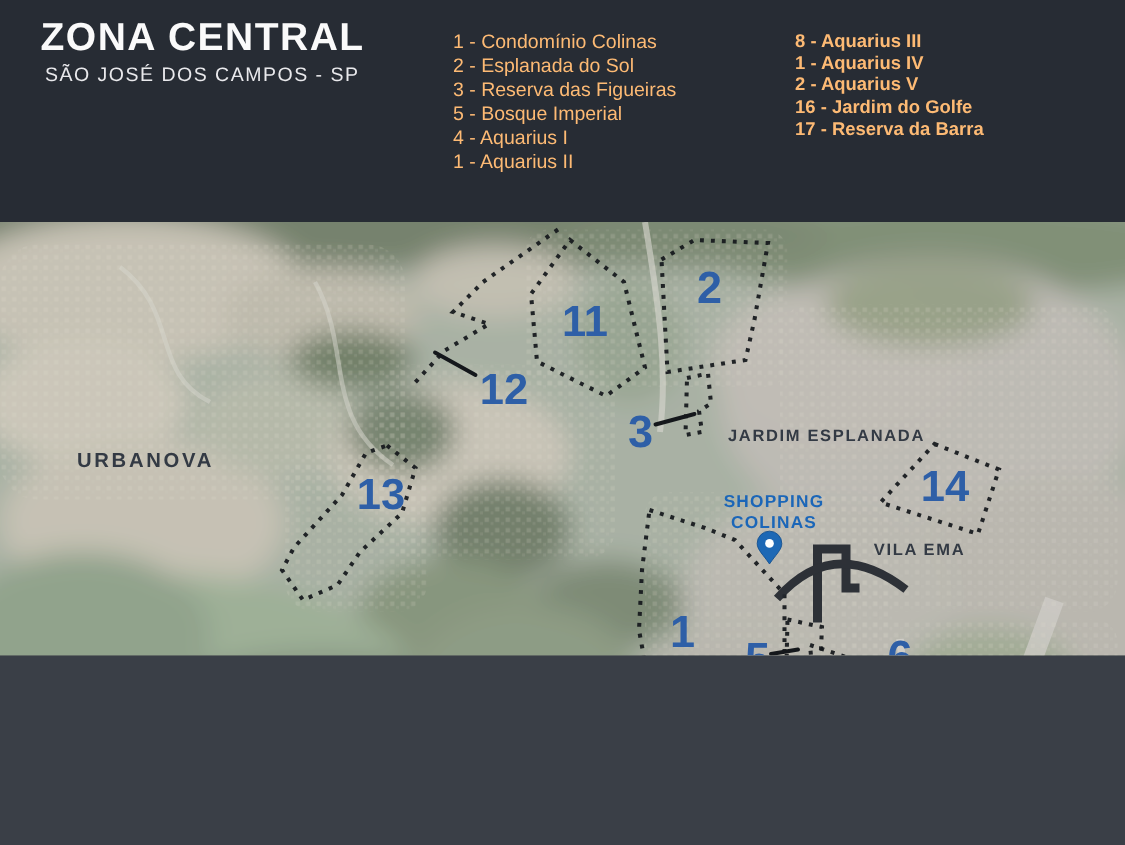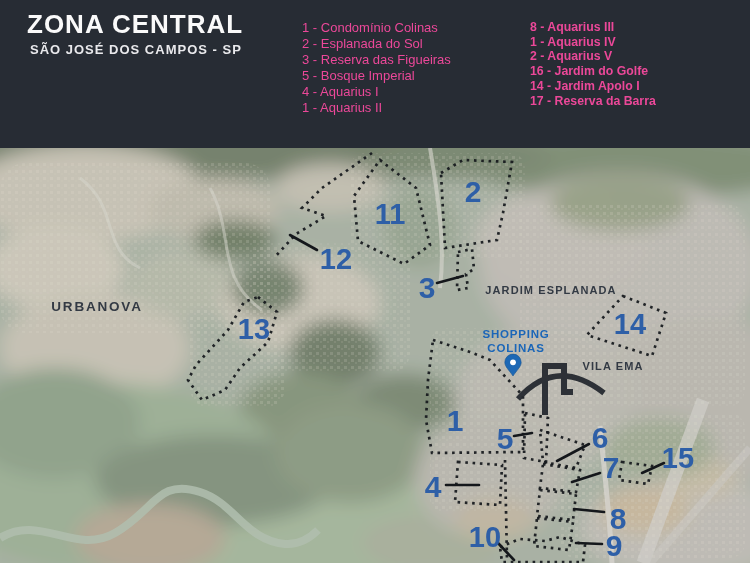--- a/index.html
+++ b/index.html
@@ -1,33 +1,33 @@
 <!DOCTYPE html>
 <html><head>
 <meta charset="utf-8">
 <style>
   html,body{margin:0;padding:0;background:#3a3f47;}
   #stage{
-    position:relative;width:750px;height:563px;overflow:hidden;
+    position:relative;width:750px;height:437px;overflow:hidden;
     font-family:"Liberation Sans",sans-serif;background:#9aa494;
   }
   
   .header{
     position:absolute;top:0;left:0;width:750px;height:150px;
     background:#272c34;color:#f4f4f4;
   }
   .title{
     position:absolute;top:9px;left:27px;font-size:26px;font-weight:bold;
     letter-spacing:1px;color:#fafafa;
   }
   .subtitle{
-    position:absolute;top:42px;left:30px;font-size:13px;font-weight:bold;
+    position:absolute;top:42px;left:30px;font-size:13px;font-weight:normal;
     letter-spacing:1px;color:#e9e9ec;
   }
-  .legend-col{position:absolute;top:20px;color:#ec4899;}
+  .legend-col{position:absolute;top:20px;color:#fdba74;}
   .legend-col-1{left:302px;font-size:13px;line-height:16px;}
   .legend-col-2{left:530px;font-size:12.3px;line-height:14.7px;font-weight:bold;}
   .legend-item{white-space:nowrap;}
   
   .map-wrap{position:absolute;top:148px;left:0;width:750px;height:415px;}
   svg text{user-select:none;}
   .marker{
     font-family:"Liberation Sans",sans-serif;font-weight:bold;font-size:30px;
     fill:#2e5fa7;text-anchor:middle;
   }
@@ -62,21 +62,20 @@
       <div class="legend-item">5 - Bosque Imperial</div>
       <div class="legend-item">4 - Aquarius I</div>
       <div class="legend-item">1 - Aquarius II</div>
     </div>
 
     <div class="legend-col legend-col-2">
       <div class="legend-item">8 - Aquarius III</div>
       <div class="legend-item">1 - Aquarius IV</div>
       <div class="legend-item">2 - Aquarius V</div>
       <div class="legend-item">16 - Jardim do Golfe</div>
-      <div class="legend-item">14 - Jardim Apolo I</div>
       <div class="legend-item">17 - Reserva da Barra</div>
     </div>
   </div>
 
   <div class="map-wrap">
   <svg width="750" height="415" viewBox="0 0 750 415" xmlns="http://www.w3.org/2000/svg">
     <defs>
       <filter id="blurBig" x="-40%" y="-40%" width="180%" height="180%">
         <feGaussianBlur stdDeviation="9"></feGaussianBlur>
       </filter>

